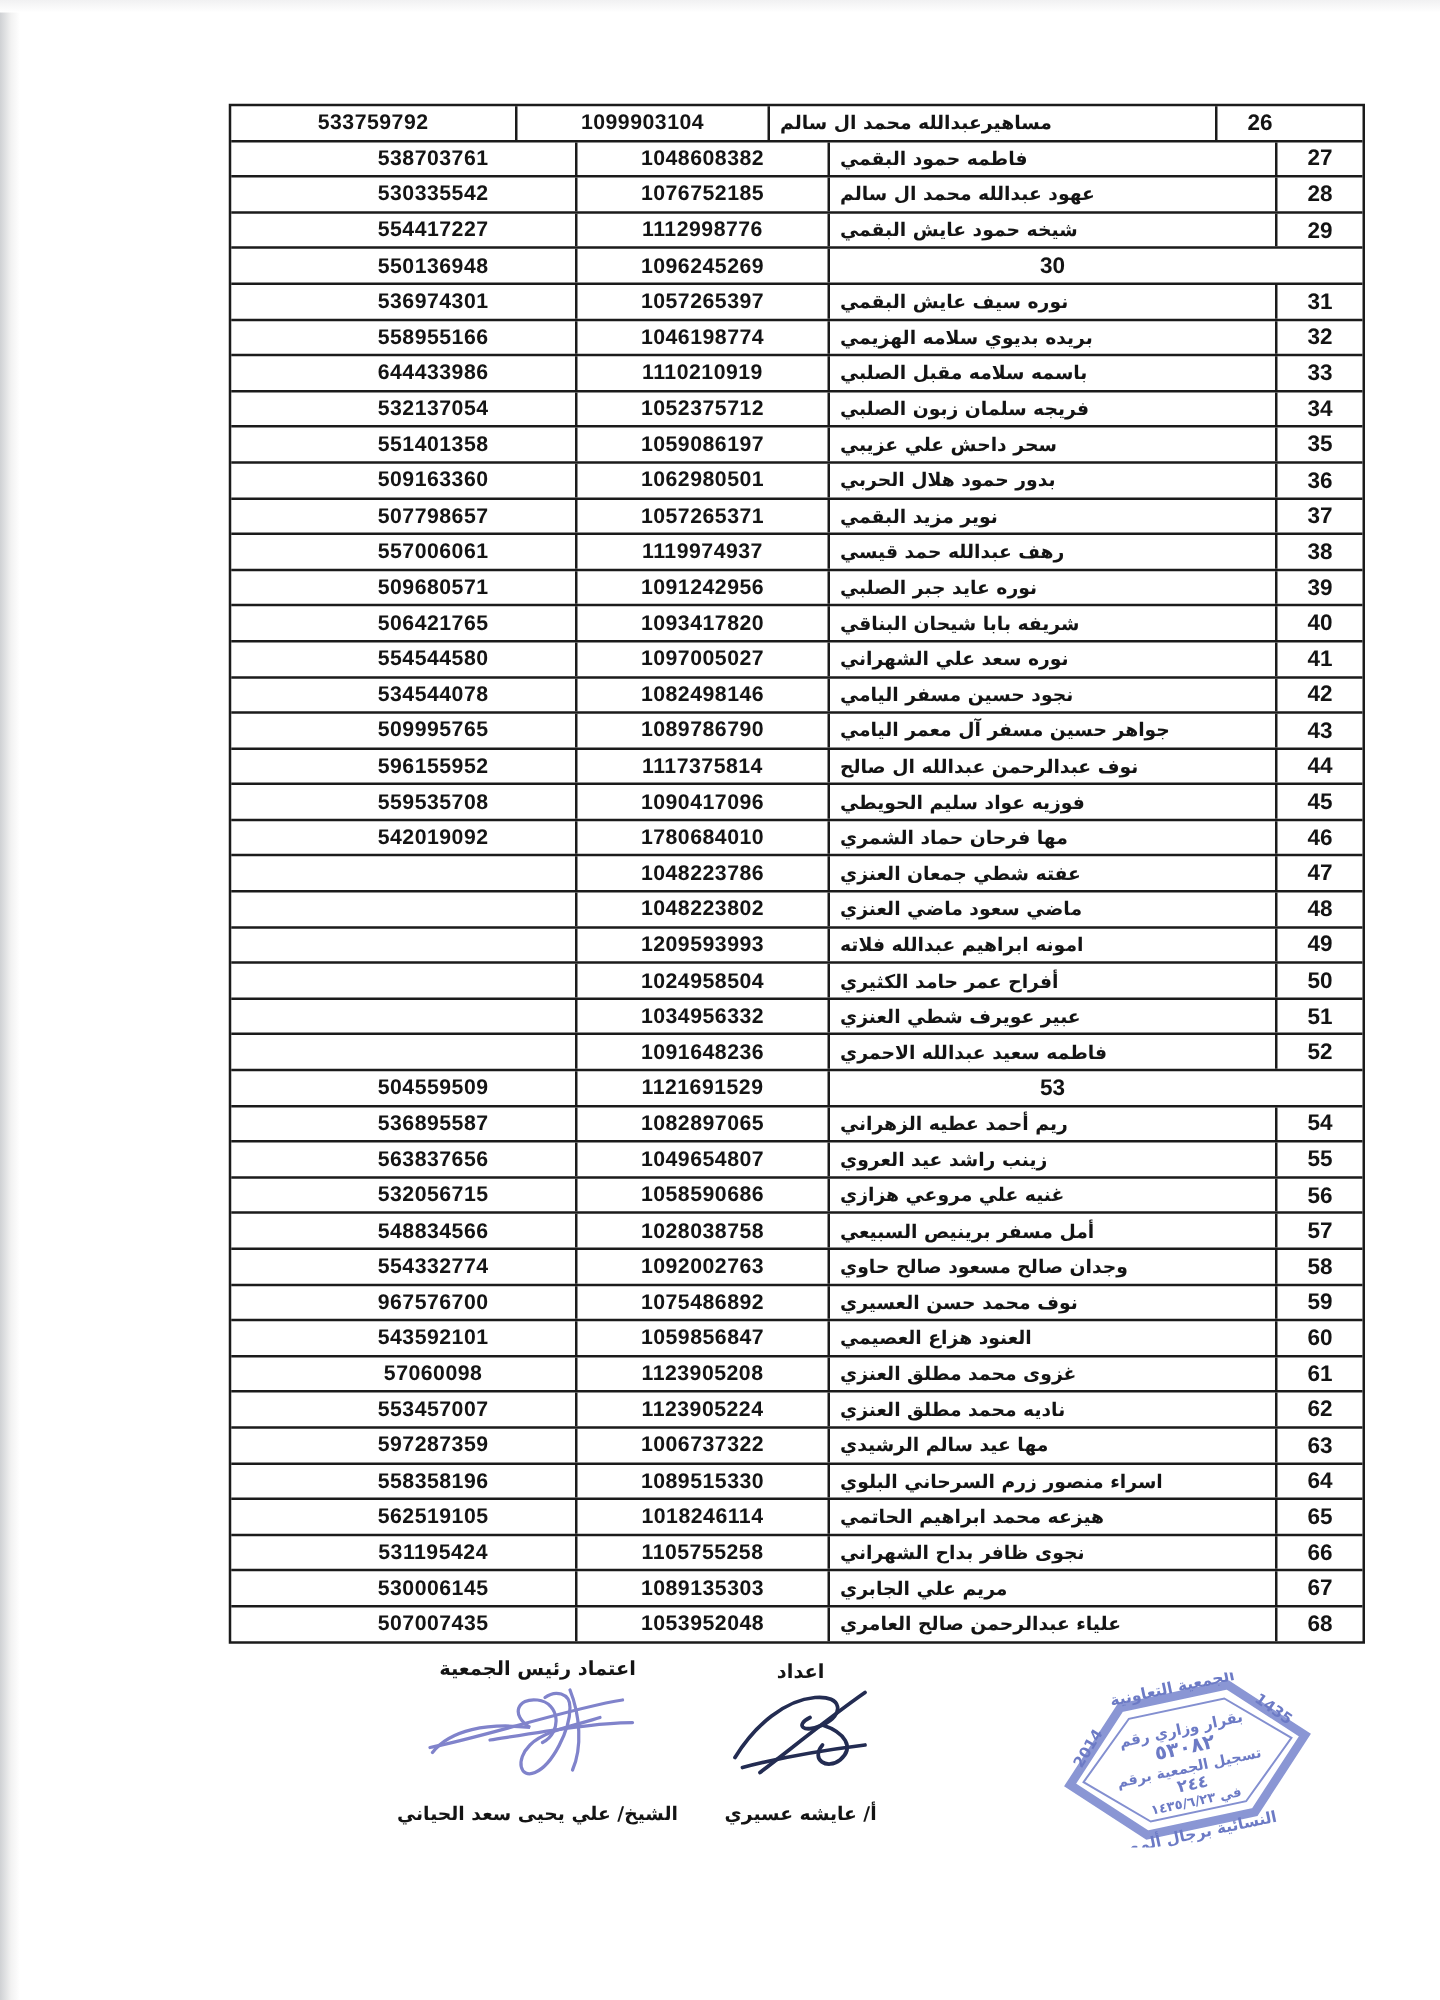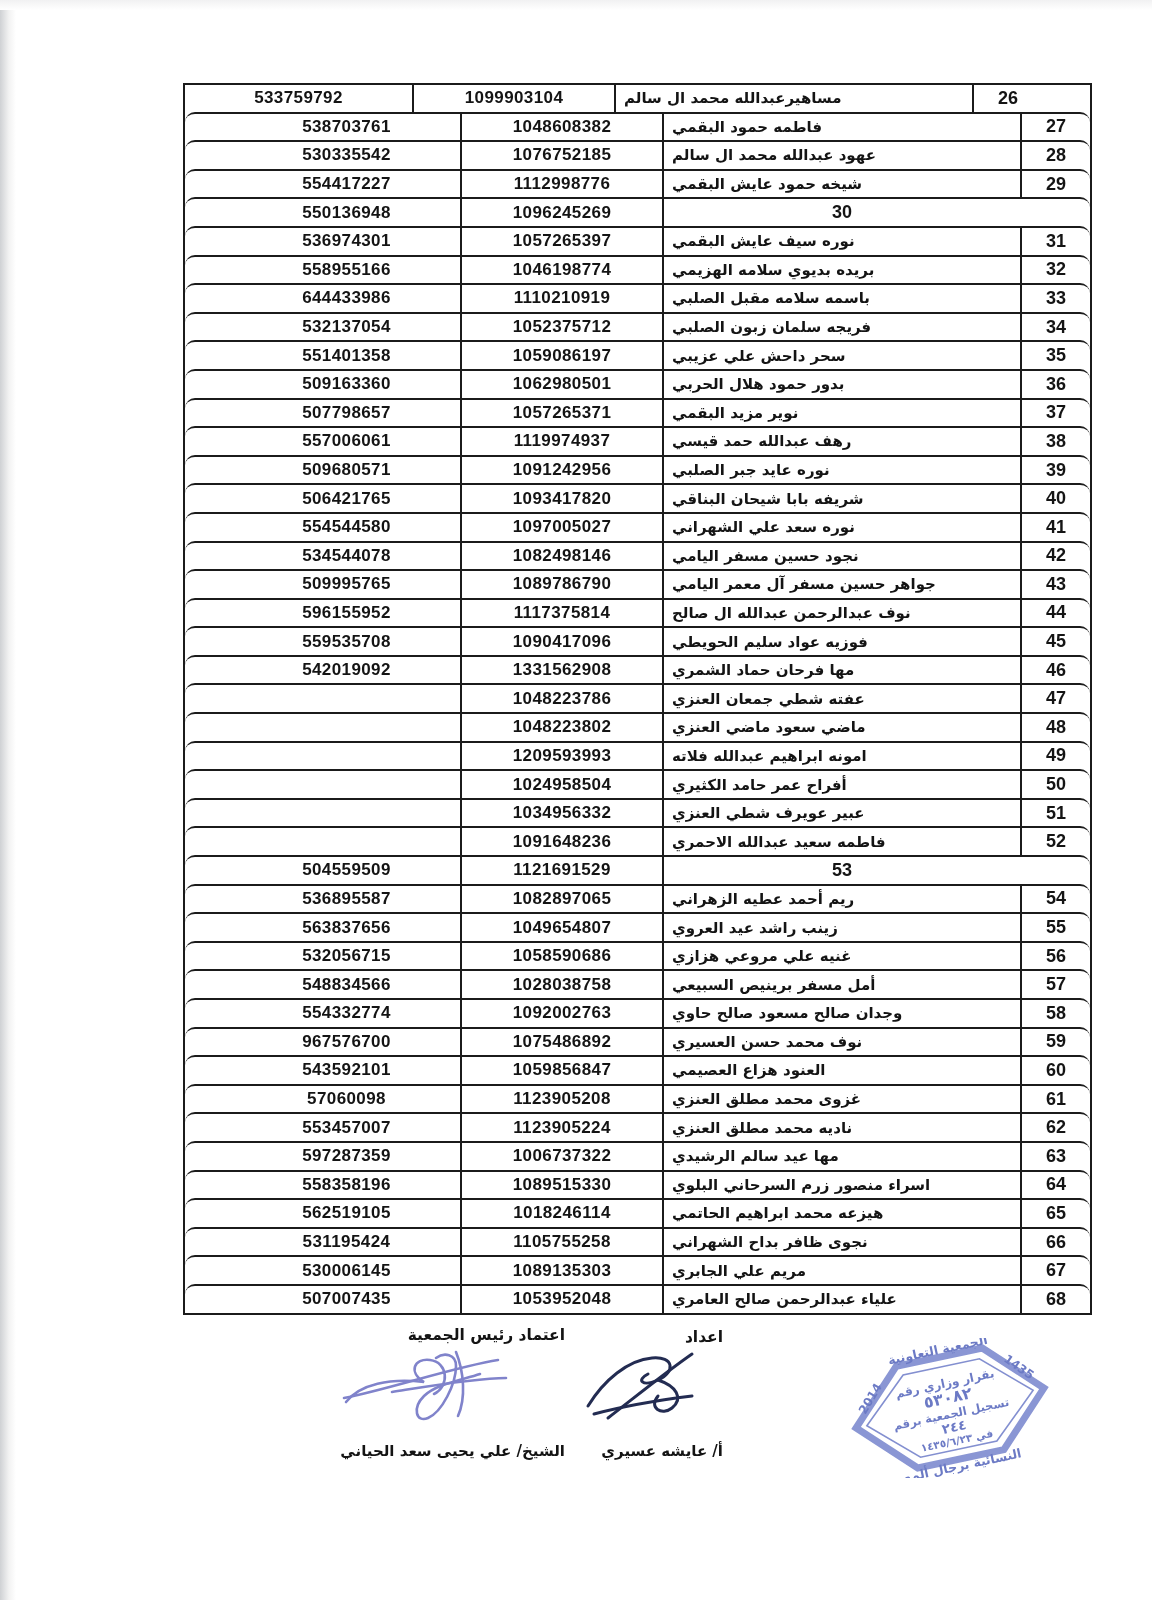--- a/index.html
+++ b/index.html
@@ -14,32 +14,32 @@
   }
   .top-shade{
     position:absolute;left:0;top:0;width:100%;height:10px;
     background:linear-gradient(to bottom,#f1f1f2,#ffffff);
   }
   
   .members-table{
     position:absolute;left:183px;top:83px;
     border:2.5px solid #1b1b1b;background:#fff;
   }
-  .trow{display:grid;grid-template-columns:227px 202px 358px 70px;height:26.6px;border-radius:10px;}
+  .trow{display:grid;grid-template-columns:227px 202px 358px 70px;height:26.6px;}
   .trow + .trow{border-top:2px solid #1b1b1b;padding-left:48px;}
   .cell{
     display:flex;align-items:center;justify-content:center;
     font-weight:bold;overflow:hidden;white-space:nowrap;
   }
   .cell + .cell{border-left:2px solid #1b1b1b;}
   .cell.phone,.cell.id{font-size:17px;letter-spacing:.4px;font-family:"Liberation Sans","DejaVu Sans",sans-serif;}
   .cell.name{justify-content:flex-end;direction:rtl;font-size:15px;padding:0 3px 0 8px;text-align:center;}
   .cell.no{font-size:18px;font-family:"Liberation Sans","DejaVu Sans",sans-serif;text-align:right;}
   
-  .sig-block{position:absolute;direction:rtl;}
+  .sig-block{position:absolute;text-align:center;direction:rtl;}
   .sig-block.approval{left:295px;top:1326px;width:270px;}
   .sig-block.prepared{left:558px;top:1328px;width:165px;}
   .sig-title{font-size:15.5px;font-weight:bold;}
   .sig-name{font-size:15px;font-weight:bold;margin-top:18px;}
   .sig-svg{display:block;margin:2px auto 0 auto;}
   
   .stamp{position:absolute;left:850px;top:1338px;filter:blur(.4px);opacity:.92;}
   .stamp text{font-family:"DejaVu Sans",sans-serif;font-weight:bold;fill:#4a5cb8;}
 </style>
 </head>
@@ -164,21 +164,21 @@
         <div class="cell no">44</div>
       </div>
       <div class="trow">
         <div class="cell phone">559535708</div>
         <div class="cell id">1090417096</div>
         <div class="cell name">فوزيه عواد سليم الحويطي</div>
         <div class="cell no">45</div>
       </div>
       <div class="trow">
         <div class="cell phone">542019092</div>
-        <div class="cell id">1331562908</div>
+        <div class="cell id">1780684010</div>
         <div class="cell name">مها فرحان حماد الشمري</div>
         <div class="cell no">46</div>
       </div>
       <div class="trow">
         <div class="cell phone"></div>
         <div class="cell id">1048223786</div>
         <div class="cell name">عفته شطي جمعان العنزي</div>
         <div class="cell no">47</div>
       </div>
       <div class="trow">

